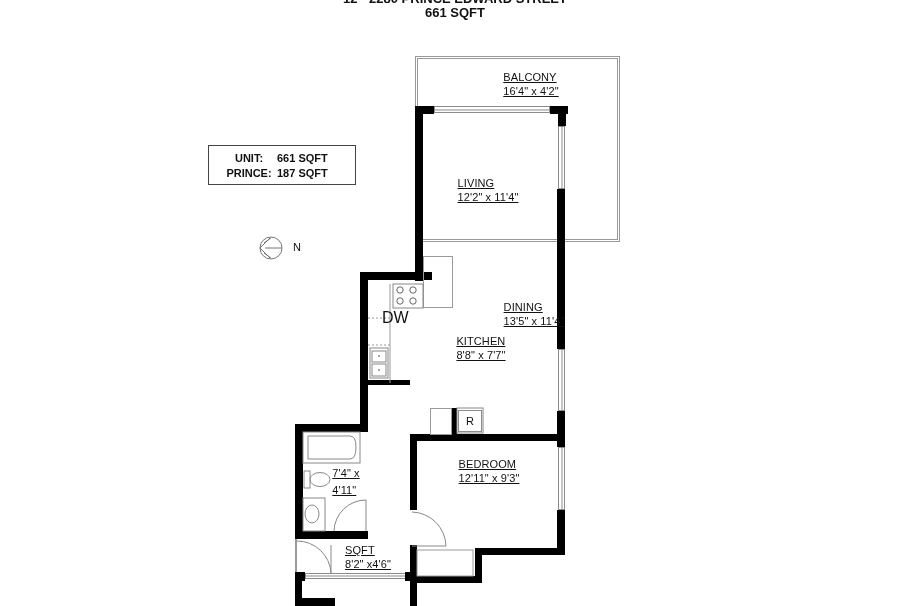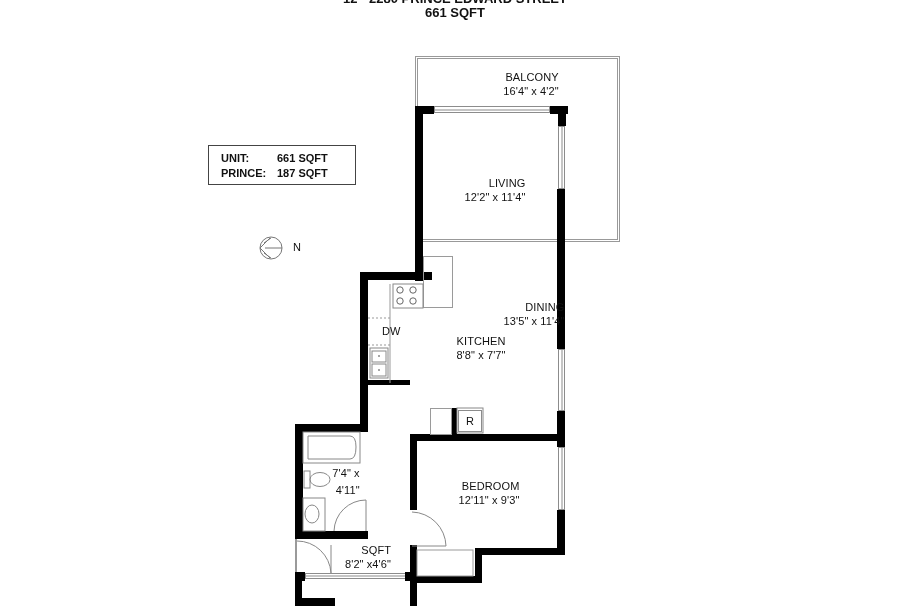--- a/index.html
+++ b/index.html
@@ -4,30 +4,30 @@
   <style>
     html, body { margin: 0; padding: 0; background: #ffffff; }
     body { width: 910px; height: 606px; position: relative; overflow: hidden;
            font-family: "Liberation Sans", sans-serif; color: #111; }
     .abs { position: absolute; }
     .wall { position: absolute; background: #000; }
     .thin { position: absolute; border: 1px solid #9a9a9a; box-sizing: border-box; background: transparent; }
     .window { position: absolute; box-sizing: border-box; border: 1px solid #8c8c8c; background: #fff; }
     .window.v::after { content: ""; position: absolute; left: 50%; top: 0; bottom: 0; width: 1px; background: #8c8c8c; transform: translateX(-0.5px); }
     .window.h::after { content: ""; position: absolute; top: 50%; left: 0; right: 0; height: 1px; background: #8c8c8c; transform: translateY(-0.5px); }
-    .label { position: absolute; text-align: right; font-size: 11px; line-height: 14px; letter-spacing: 0.1px; white-space: nowrap; transform: translateX(-50%); }
+    .label { position: absolute; text-align: left; font-size: 11px; line-height: 14px; letter-spacing: 0.1px; white-space: nowrap; transform: translateX(-50%); text-decoration: underline; }
     .title-sub { position: absolute; left: 455px; top: 5px; transform: translateX(-50%); font-weight: bold; font-size: 13px; white-space: nowrap; }
     .title-clip { position: absolute; left: 455px; top: -9px; transform: translateX(-50%); font-weight: bold; font-size: 13px; white-space: nowrap; }
-    .area-box { position: absolute; left: 208px; top: 145px; width: 148px; height: 40px; border: 1.5px solid #444; box-sizing: border-box; font-size: 11px; font-weight: bold; padding: 5px 0 0 12px; line-height: 15px; }
+    .area-box { position: absolute; left: 208px; top: 145px; width: 148px; height: 40px; border: 1.5px solid #444; box-sizing: border-box; font-size: 11px; font-weight: bold; padding: 5px 0 0 12px; line-height: 15px; text-align: center; }
     .area-row { display: flex; }
     .area-row .k { width: 56px; }
     .area-row .v { }
     .compass { position: absolute; left: 258px; top: 235px; }
     .compass-n { position: absolute; left: 293px; top: 241px; font-size: 11px; }
-    .dw { position: absolute; left: 370px; top: 325px; font-size: 11px; padding-left: 12px; }
+    .dw { position: absolute; left: 370px; top: 309px; font-size: 16px; padding-left: 12px; }
     .r-box { position: absolute; left: 458px; top: 410px; width: 24px; height: 22px; border: 1px solid #8c8c8c; box-sizing: border-box; font-size: 11px; text-align: center; line-height: 20px; }
   </style>
 </head>
 <body>
 
 <div class="title-clip">12 - 2280 PRINCE EDWARD STREET</div>
 <div class="title-sub">661 SQFT</div>
 
 <div class="area-box">
   <div class="area-row">
@@ -148,37 +148,37 @@
   <path d="M412 512 A35 35 0 0 1 446 546" fill="none" stroke="#888"></path>
   <line x1="412" y1="546" x2="446" y2="546" stroke="#888"></line>
 
   <rect x="417" y="550" width="56" height="26" fill="none" stroke="#999"></rect>
 </svg>
 
 <div class="label" style="left:531px; top:70px;">
   <div>BALCONY</div>
   <div>16'4" x 4'2"</div>
 </div>
-<div class="label" style="left:488px; top:176px;margin-left:7px;">
+<div class="label" style="left:488px; top:176px;">
   <div>LIVING</div>
   <div>12'2" x 11'4"</div>
 </div>
 <div class="label" style="left:534px; top:300px;">
   <div>DINING</div>
   <div>13'5" x 11'4"</div>
 </div>
 <div class="label" style="left:438px; top:334px;margin-left:43px;">
   <div>KITCHEN</div>
   <div>8'8" x 7'7"</div>
 </div>
 <div class="label" style="left:346px; top:466px;">
   <div>7'4" x</div>
   <div style="margin-top:3px;">4'11"</div>
 </div>
-<div class="label" style="left:489px; top:479px;">
+<div class="label" style="left:489px; top:457px;">
   <div>BEDROOM</div>
   <div>12'11" x 9'3"</div>
 </div>
 <div class="label" style="left:368px; top:543px;">
   <div>SQFT</div>
   <div>8'2" x4'6"</div>
 </div>
 
 <div class="dw">DW</div>
 <div class="r-box">R</div>

